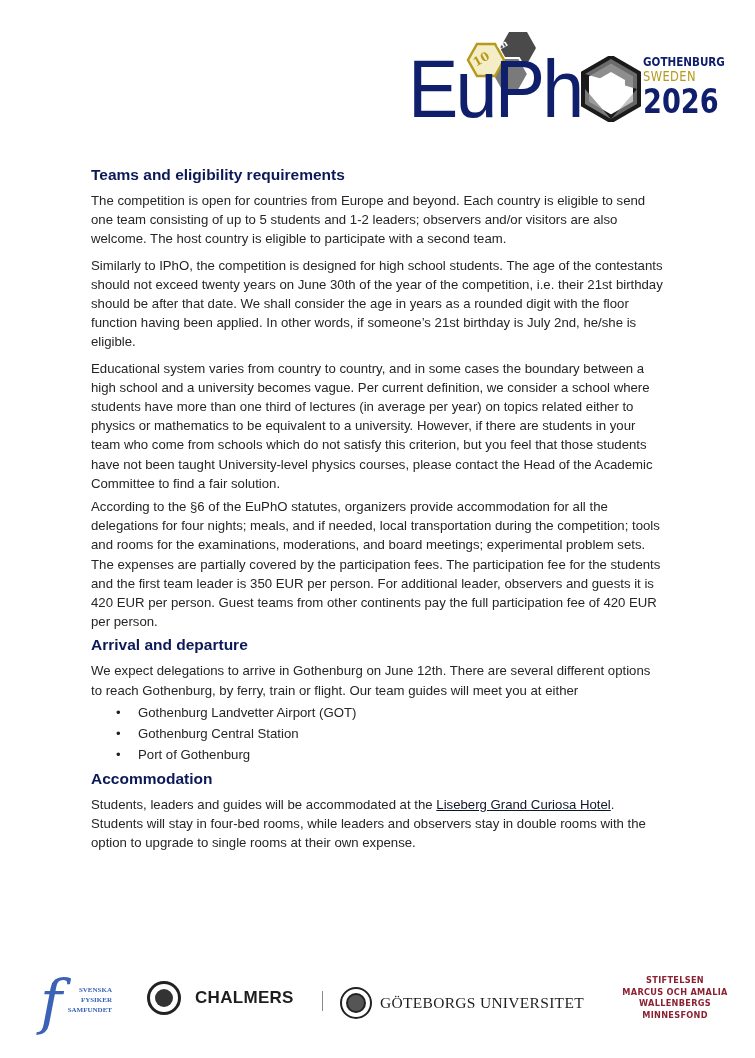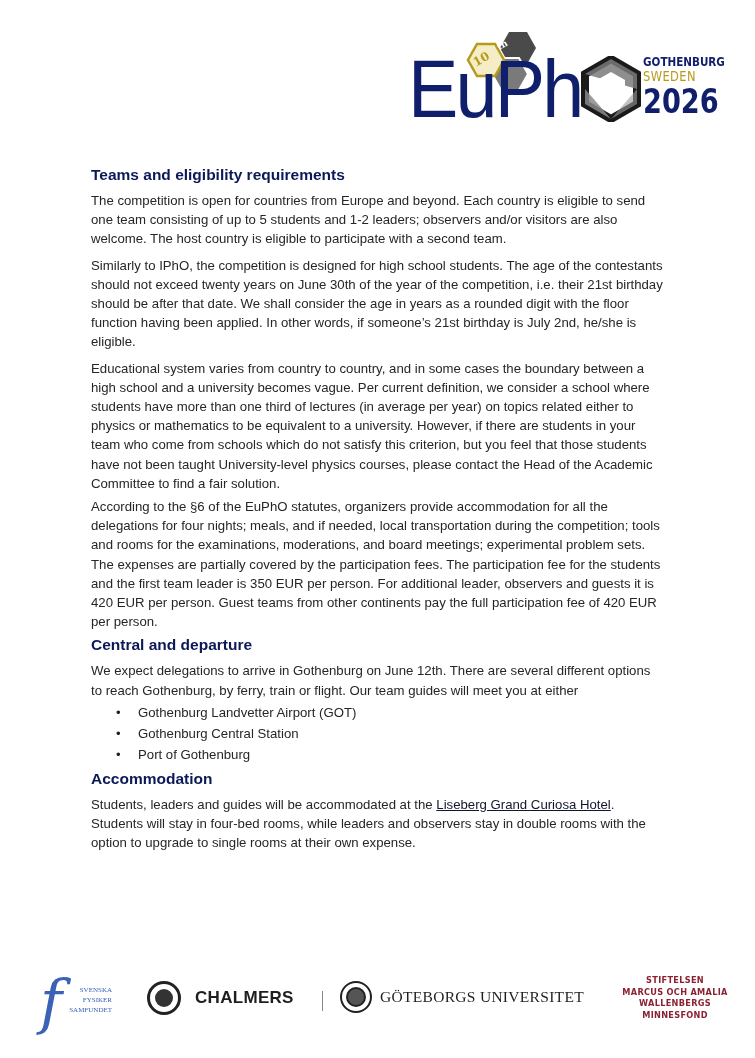--- a/index.html
+++ b/index.html
@@ -22,27 +22,27 @@
   p { margin: 0 12px 7px 0; }
   ul { margin: 2px 0 4px 0; padding-left: 47px; list-style: none; }
   ul li { position: relative; line-height: 21px; }
   ul li::before { content: "\2022"; position: absolute; left: -22px; top: 0; color: #222; }
   a.link { color: #0f172a; text-decoration: underline; }
 
   
   .footer { position: absolute; left: 0; top: 975px; width: 755px; height: 70px; }
   .sfs { position: absolute; left: 40px; top: 0; width: 75px; height: 60px; }
   .sfs-f { position: absolute; left: 0; top: -8px; font-family: "DejaVu Serif", serif; font-style: italic; font-size: 60px; color: #3a62b5; }
-  .sfs-txt { position: absolute; left: 22px; top: 10px; font-family: "Liberation Serif", serif; font-size: 7px; line-height: 10px; color: #3a62b5; text-align: right; width: 50px; }
+  .sfs-txt { position: absolute; left: 22px; top: 10px; font-family: "Liberation Serif", serif; font-size: 7px; line-height: 10px; color: #3a62b5; text-align: right; width: 50px; font-weight: bold; }
   .chalmers { position: absolute; left: 147px; top: 6px; display: flex; align-items: center; }
   .seal { width: 34px; height: 34px; border-radius: 50%; border: 3px solid #222; box-sizing: border-box; display:flex; align-items:center; justify-content:center; }
   .seal-inner { width: 18px; height: 18px; border-radius: 50%; background: #333; }
   .chalmers-txt { font-family: "Liberation Sans", sans-serif; font-weight: bold; font-size: 17px; color: #1e1e1e; margin-left: 14px; letter-spacing: 0.3px; }
   .divider { position: absolute; left: 322px; top: 16px; width: 1px; height: 20px; background: #888; }
-  .gu { position: absolute; left: 340px; top: 6px; display: flex; align-items: center; }
+  .gu { position: absolute; left: 340px; top: 12px; display: flex; align-items: center; }
   .gu-seal { width: 32px; height: 32px; border-radius: 50%; border: 2px solid #222; box-sizing: border-box; display:flex; align-items:center; justify-content:center; }
   .gu-seal-inner { width: 20px; height: 20px; border-radius: 50%; border: 2px solid #222; box-sizing:border-box; background: #555; }
   .gu-txt { font-family: "Liberation Serif", serif; font-size: 15.5px; color: #1e1e1e; margin-left: 8px; letter-spacing: 0.3px; }
   .wallenberg { position: absolute; left: 610px; top: 0; width: 130px; text-align: center; font-family: "DejaVu Sans", sans-serif; font-weight: bold; font-size: 8.2px; line-height: 11.5px; color: #8b2232; letter-spacing: 0.3px; }
 </style>
 </head>
 <body>
 
 <div class="logo">
   <svg class="logo-hex" style="left:52px; top:0px;" width="80" height="70" viewBox="0 0 80 70">
@@ -73,21 +73,21 @@
     <p>The competition is open for countries from Europe and beyond. Each country is eligible to send one team consisting of up to 5 students and 1-2 leaders; observers and/or visitors are also welcome. The host country is eligible to participate with a second team.</p>
     <p>Similarly to IPhO, the competition is designed for high school students. The age of the contestants should not exceed twenty years on June 30th of the year of the competition, i.e. their 21st birthday should be after that date. We shall consider the age in years as a rounded digit with the floor function having been applied. In other words, if someone’s 21st birthday is July 2nd, he/she is eligible.</p>
     <p style="margin-bottom:4px;">Educational system varies from country to country, and in some cases the boundary between a high school and a university becomes vague. Per current definition, we consider a school where students have more than one third of lectures (in average per year) on topics related either to physics or mathematics to be equivalent to a university. However, if there are students in your team who come from schools which do not satisfy this criterion, but you feel that those students have not been taught University-level physics courses, please contact the Head of the Academic Committee to find a fair solution.</p>
   </section>
 
   <section>
     <p style="margin-bottom:4px;">According to the §6 of the EuPhO statutes, organizers provide accommodation for all the delegations for four nights; meals, and if needed, local transportation during the competition; tools and rooms for the examinations, moderations, and board meetings; experimental problem sets. The expenses are partially covered by the participation fees. The participation fee for the students and the first team leader is 350 EUR per person. For additional leader, observers and guests it is 420 EUR per person. Guest teams from other continents pay the full participation fee of 420 EUR per person.</p>
   </section>
 
   <section>
-    <h2>Central and departure</h2>
+    <h2>Arrival and departure</h2>
     <p style="margin-bottom:2px;">We expect delegations to arrive in Gothenburg on June 12th. There are several different options to reach Gothenburg, by ferry, train or flight. Our team guides will meet you at either</p>
     <ul>
       <li>Gothenburg Landvetter Airport (GOT)</li>
       <li>Gothenburg Central Station</li>
       <li>Port of Gothenburg</li>
     </ul>
   </section>
 
   <section>
     <h2>Accommodation</h2>

